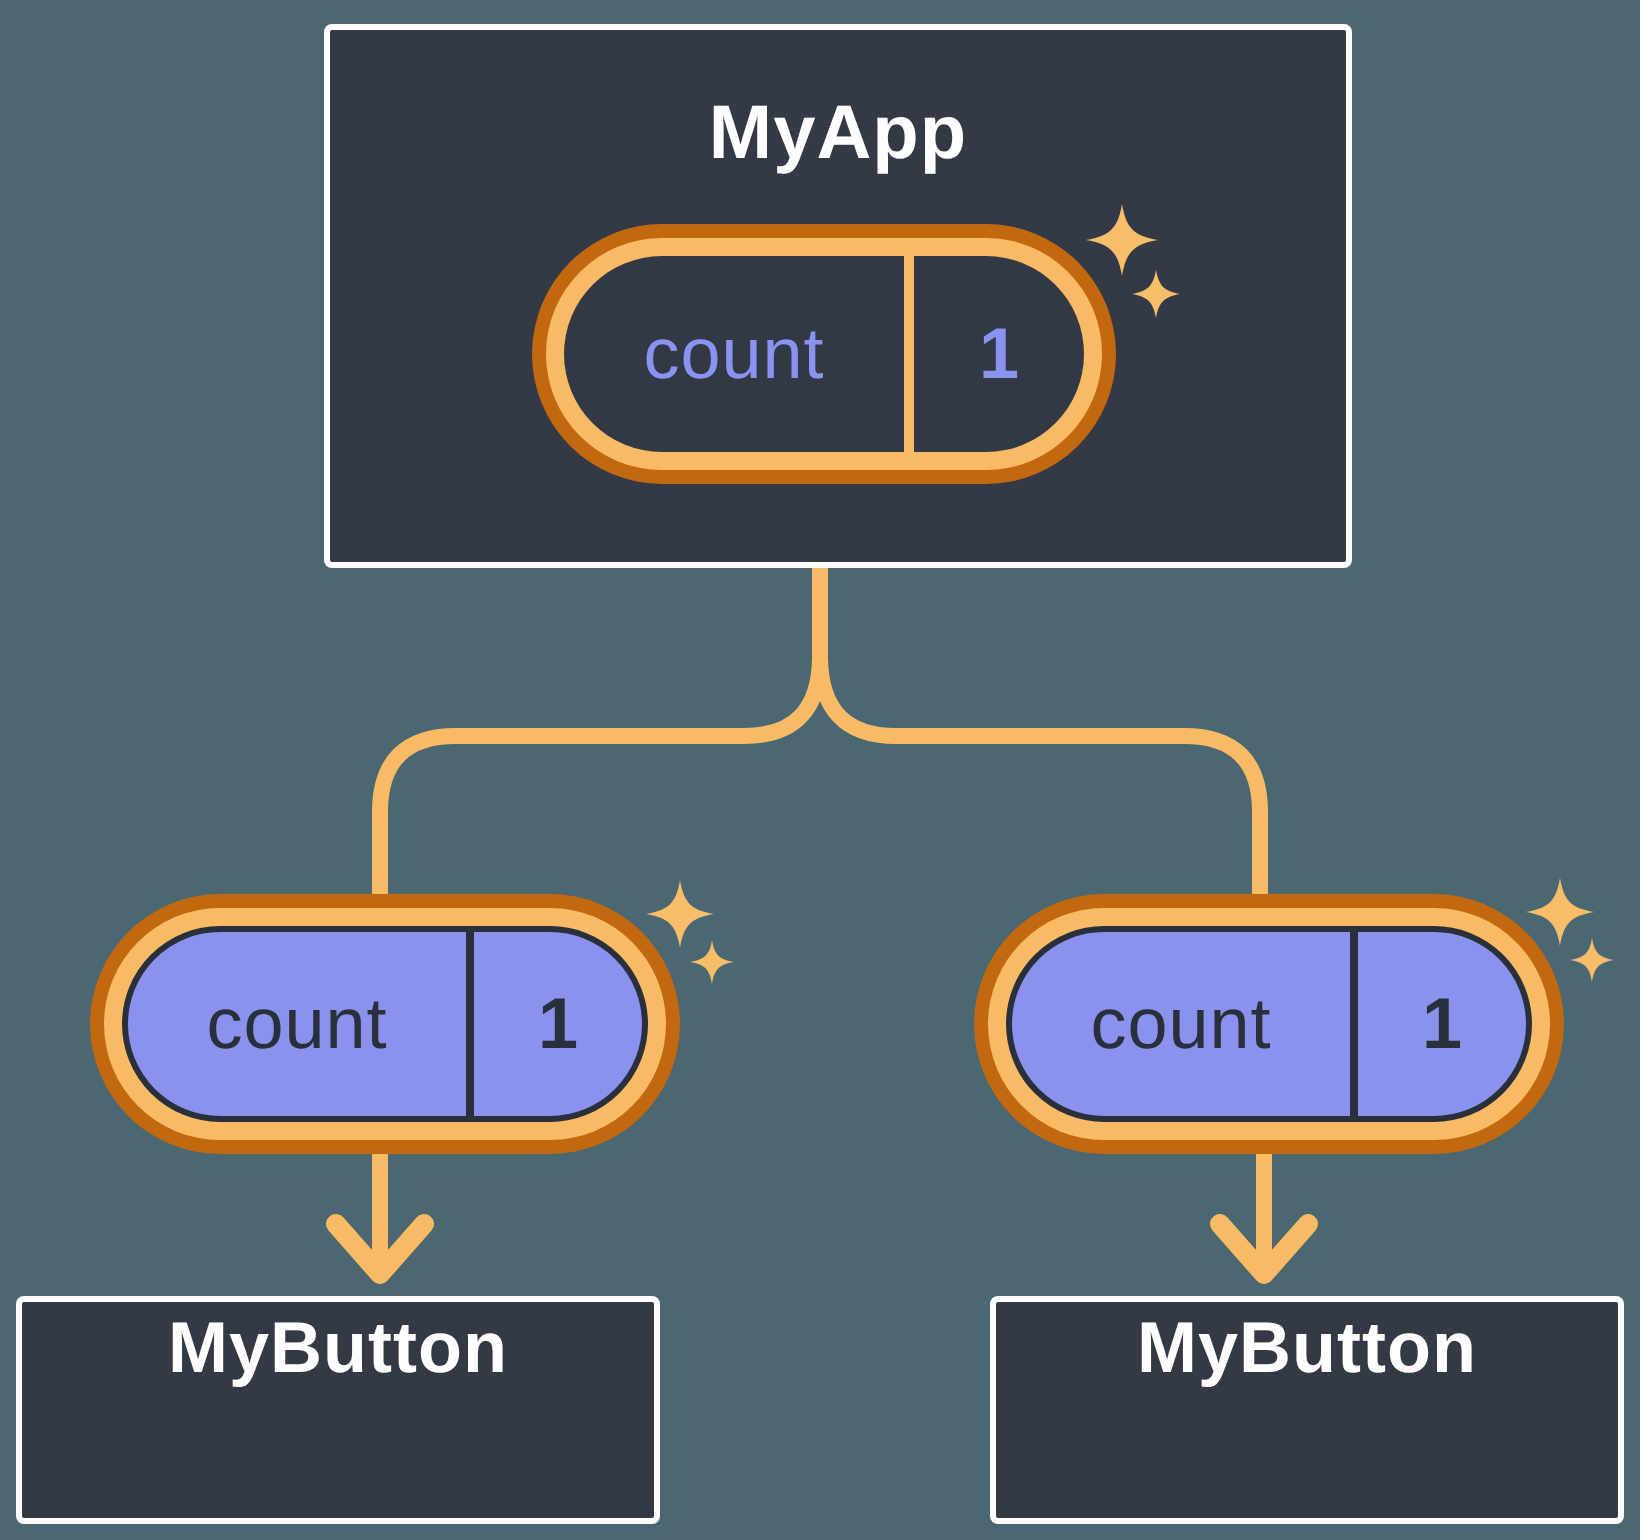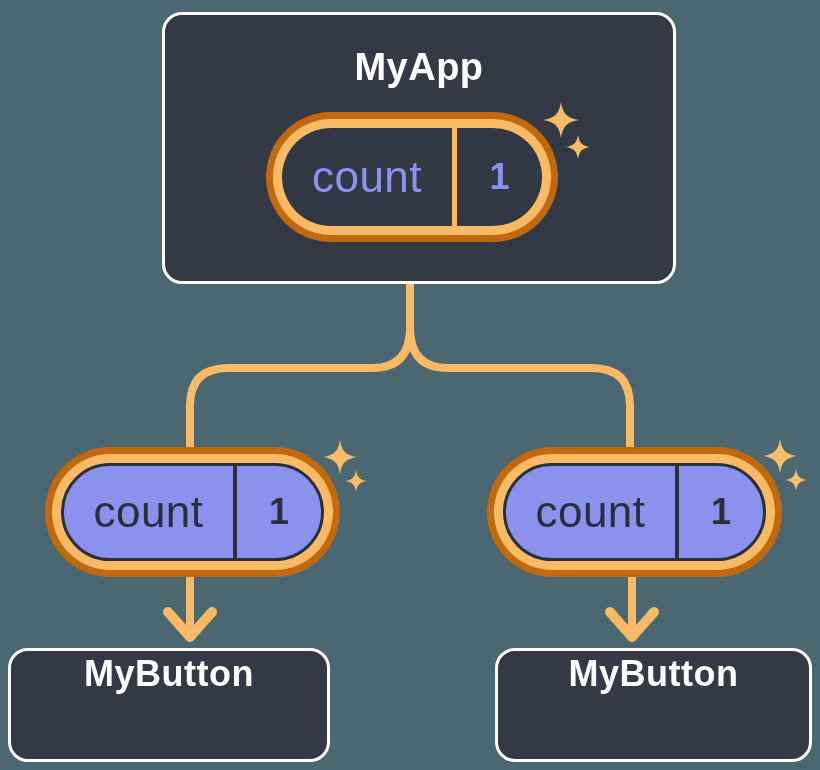--- a/index.html
+++ b/index.html
@@ -21,21 +21,21 @@
     pointer-events: none;
   }
   #wires { z-index: 1; }
   #fx    { z-index: 6; }
 
   
   .node {
     position: absolute;
     background: #333A46;
     border: 3px solid #FFFFFF;
-    border-radius: 20px;
+    border-radius: 4px;
     box-sizing: border-box;
     z-index: 2;
   }
   .node-app   { left: 162px; top: 12px;  width: 514px; height: 272px; }
   .node-btn-l { left: 8px;   top: 648px; width: 322px; height: 114px; }
   .node-btn-r { left: 495px; top: 648px; width: 317px; height: 114px; }
   .node-title {
     color: #FDFDFE;
     font-weight: 700;
     text-align: center;
@@ -99,21 +99,21 @@
     display: flex;
     align-items: center;
     justify-content: center;
   }
   .cell-value {
     display: flex;
     align-items: center;
     justify-content: center;
   }
   .pill-label {
-    font-size: 44px;
+    font-size: 36px;
     font-weight: 500;
     letter-spacing: 0.5px;
   }
   .pill-value {
     font-size: 36px;
     font-weight: 700;
   }
 </style>
 </head>
 <body>

